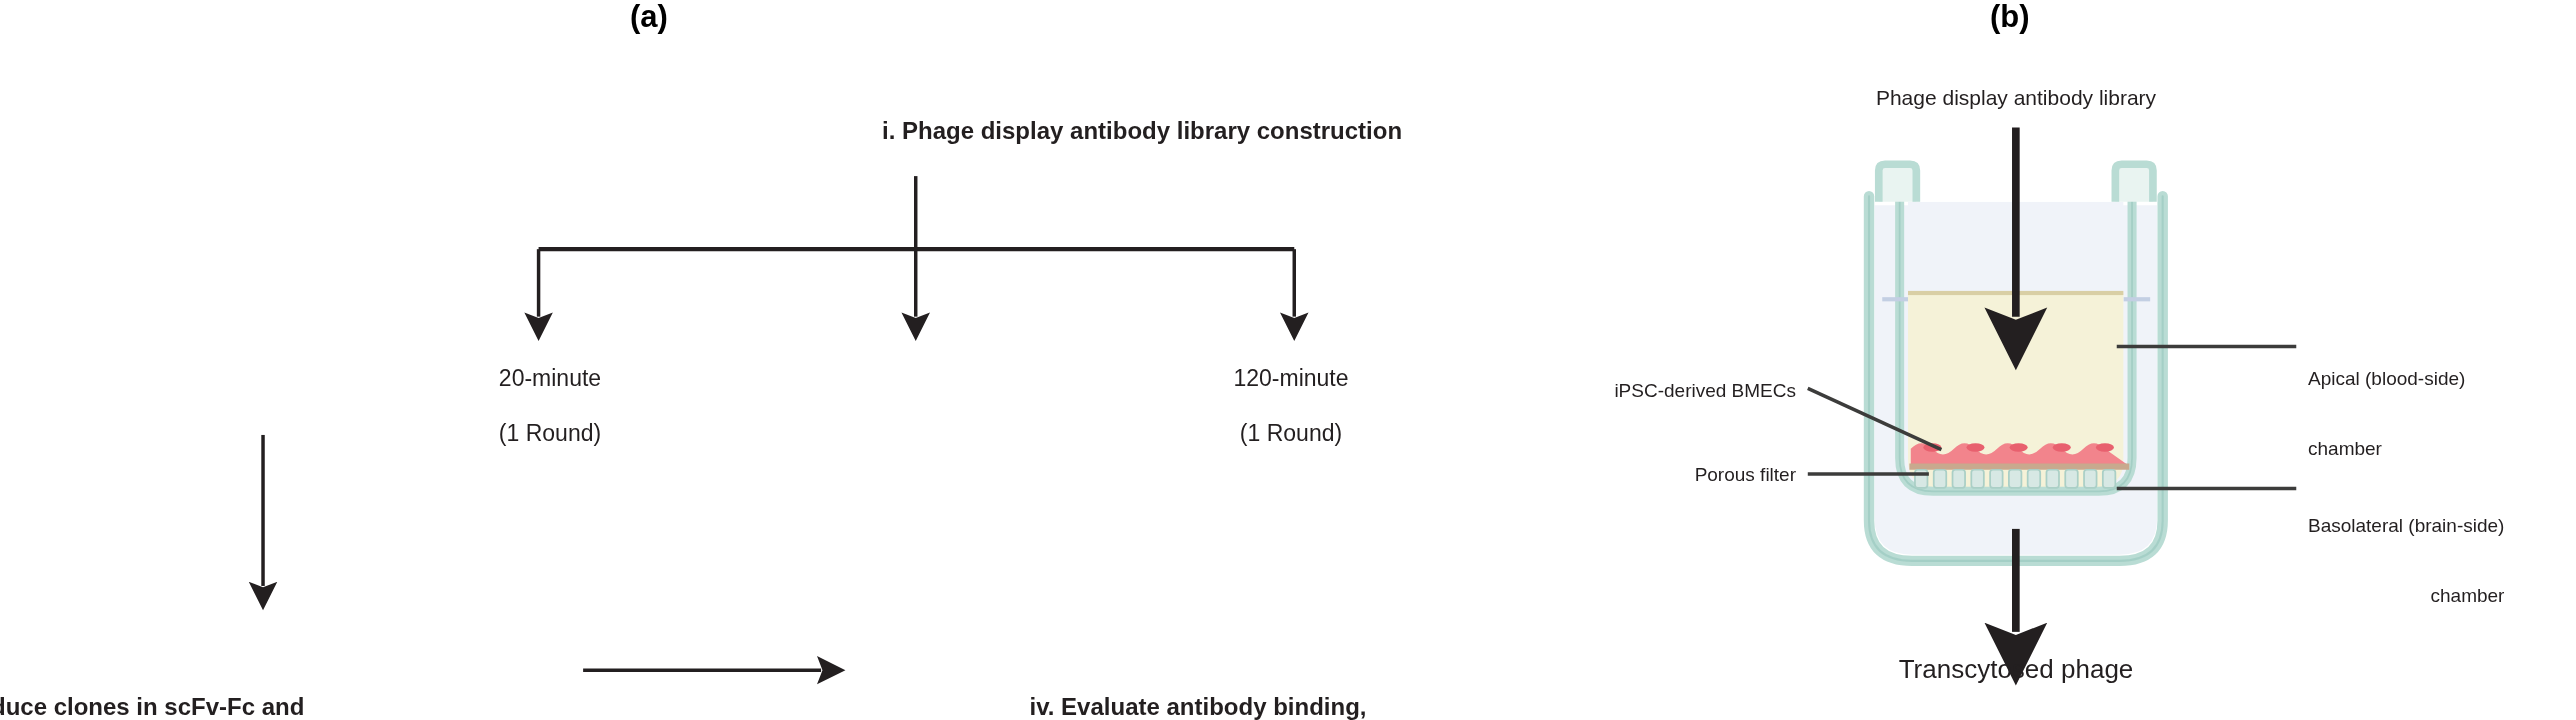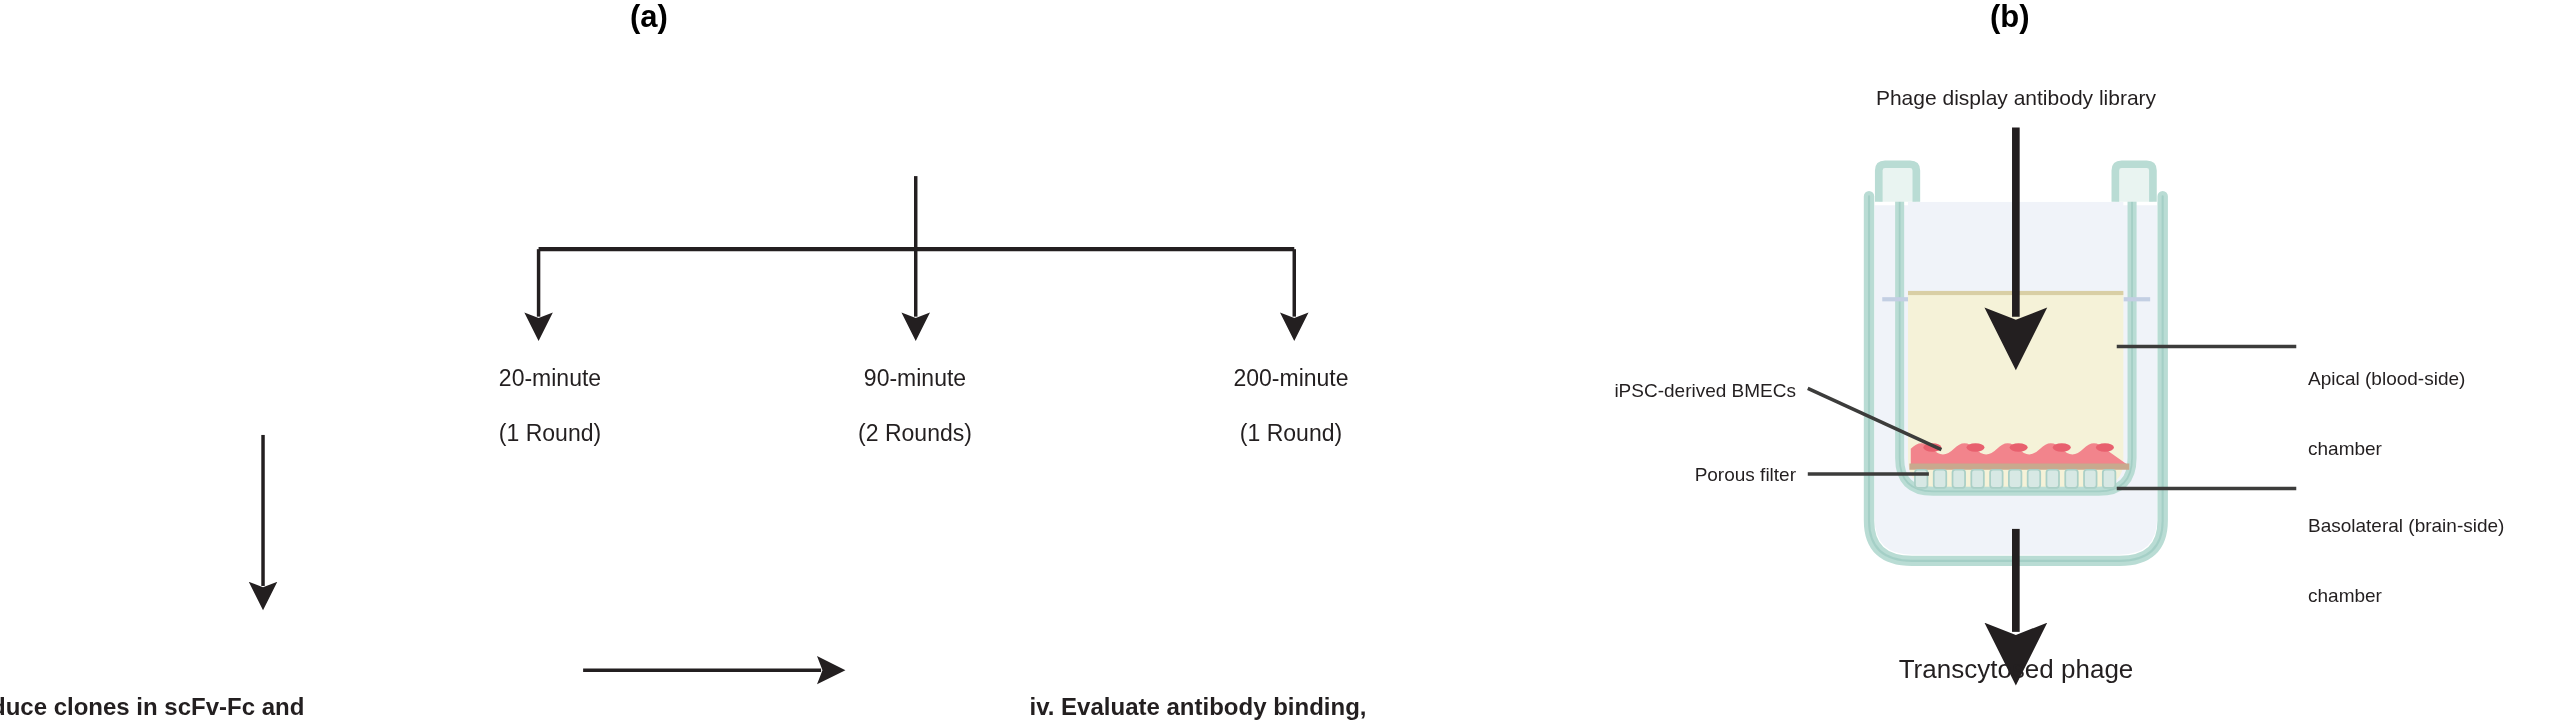--- a/index.html
+++ b/index.html
@@ -32,47 +32,44 @@
   #tp-0{left:550px;top:337px;}
   #tp-1{left:915px;top:337px;}
   #tp-2{left:1291px;top:337px;}
 
   
   #b-top-label{left:2016px;top:85px;font-size:21px;text-align:right;}
   #b-bottom-label{left:2016px;top:654px;font-size:26px;text-align:center;}
   #b-left-1{left:1796px;top:379px;font-size:19px;text-align:right;}
   #b-left-2{left:1796px;top:463px;font-size:19px;text-align:right;}
   #b-right-1{left:2308px;top:321px;font-size:19px;text-align:left;}
-  #b-right-2{left:2308px;top:468px;font-size:19px;text-align:left;}
+  #b-right-2{left:2308px;top:468px;font-size:19px;text-align:right;}
 
   
   svg.layer{position:absolute;left:0;top:0;width:2576px;height:721px;overflow:visible;}
 </style>
 </head>
 <body>
 
 <div class="fig">
 
   <div class="panel-letter" id="panel-a-letter">(a)</div>
   <div class="panel-letter" id="panel-b-letter">(b)</div>
 
+  <div class="txt" id="step-i">i. Phage display antibody library construction</div>
 
 
   <div class="txt ctr" id="tp-0">
     <div class="timepoint">20-minute</div>
     <div class="timepoint">(1 Round)</div>
   </div>
 
-  <div class="txt ctr" id="tp-1">
-    <div class="timepoint">90-minute</div>
-    <div class="timepoint">(2 Rounds)</div>
-  </div>
 
   <div class="txt ctr" id="tp-2">
-    <div class="timepoint">200-minute</div>
+    <div class="timepoint">120-minute</div>
     <div class="timepoint">(1 Round)</div>
   </div>
 
   <div class="txt ctr" id="step-iii">
     <div>iii. Produce clones in scFv-Fc and</div>
     
   </div>
 
   <div class="txt ctr" id="step-iv">
     <div>iv. Evaluate antibody binding,</div>

